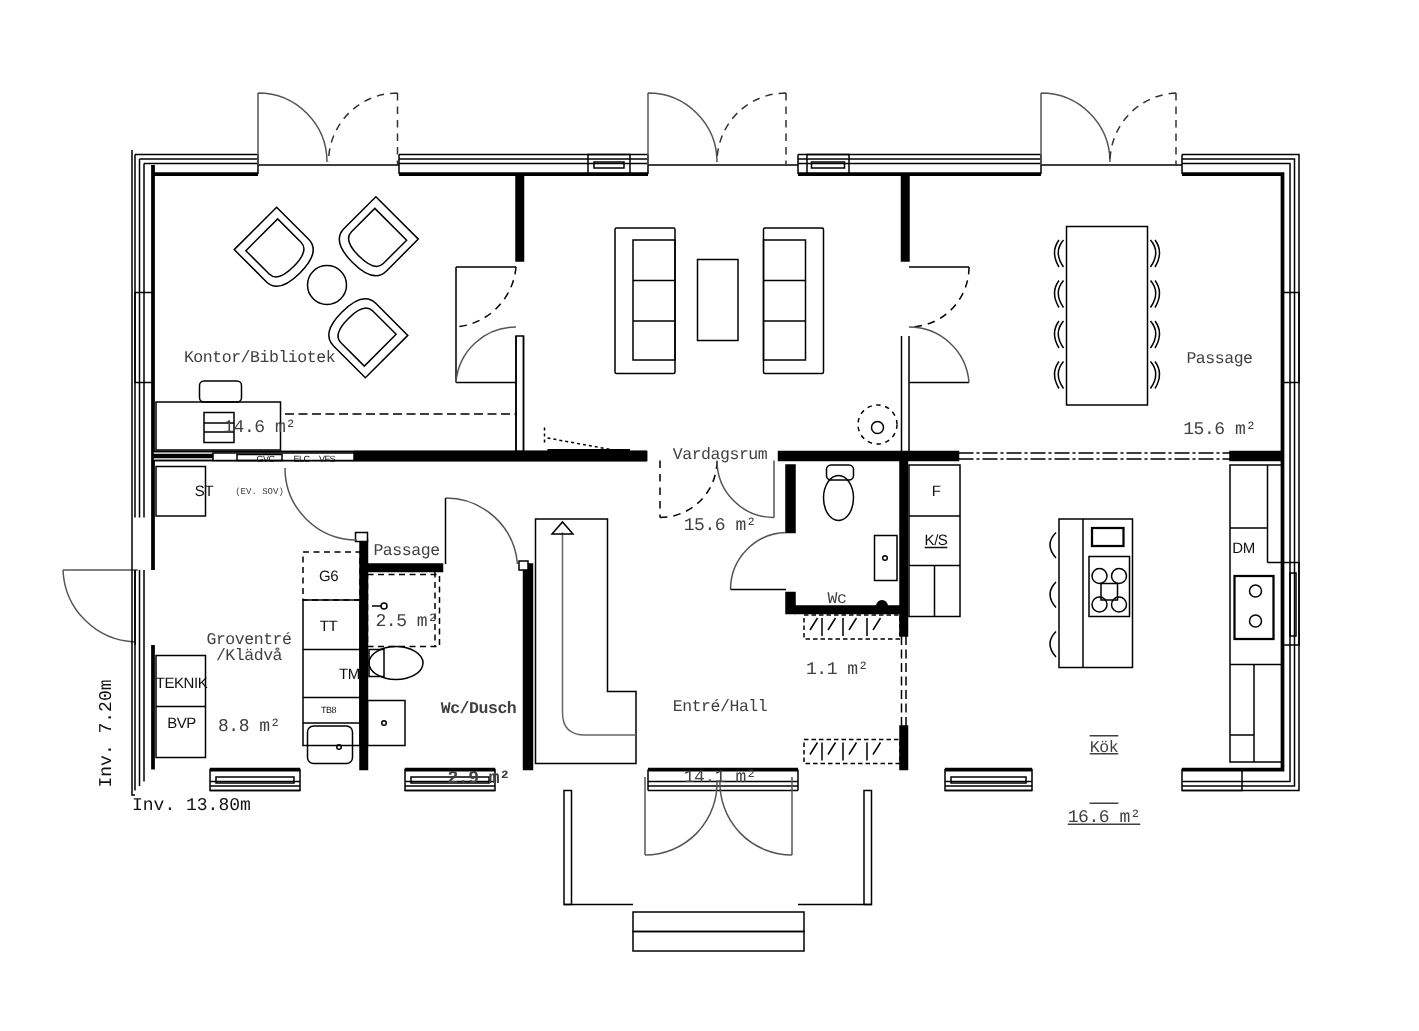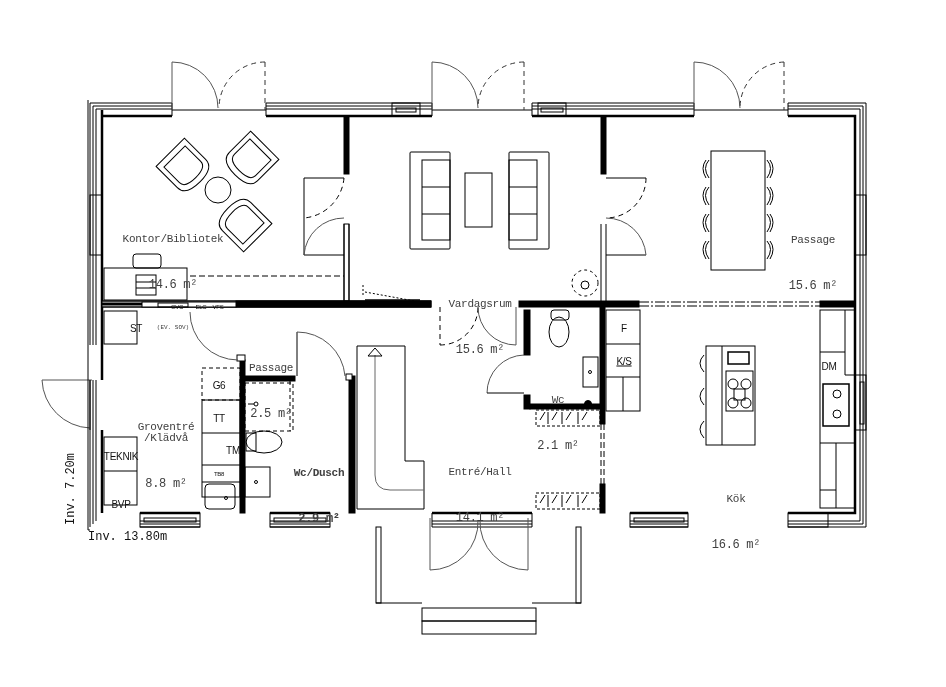--- a/index.html
+++ b/index.html
@@ -292,30 +292,30 @@
 <div class="lbl" style="left:319px; top:434px;font-weight:bold;">
   <div class="room-name">Wc/Dusch</div>
   <div class="room-area">2.9 m²</div>
 </div>
 <div class="lbl" style="left:480px; top:433px;">
   <div class="room-name">Entré/Hall</div>
   <div class="room-area">14.1 m²</div>
 </div>
 <div class="lbl" style="left:558px; top:361px;">
   <div class="room-name">Wc</div>
-  <div class="room-area">2.1 m²</div>
-</div>
-<div class="lbl" style="left:736px; top:460px;">
+  <div class="room-area">1.1 m²</div>
+</div>
+<div class="lbl" style="left:736px; top:460px;text-decoration:underline;">
   <div class="room-name">Kök</div>
   <div class="room-area">16.6 m²</div>
 </div>
 
 <div class="fix" style="left:136px; top:328px;">ST</div>
 <div class="fix" style="left:121px; top:456px;">TEKNIK</div>
-<div class="fix" style="left:121px; top:504px;">BVP</div>
+<div class="fix" style="left:121px; top:483px;">BVP</div>
 <div class="fix" style="left:219px; top:385px;">G6</div>
 <div class="fix" style="left:219px; top:418px;">TT</div>
 <div class="fix" style="left:219px; top:450px;margin-left:14px;">TM</div>
 <div class="fix small" style="left:219px; top:474px;">TB8</div>
 <div class="fix" style="left:624px; top:328px;">F</div>
 <div class="fix" style="left:624px; top:361px;text-decoration:underline;">K/S</div>
 <div class="fix" style="left:829px; top:366px;">DM</div>
 <div class="fix small" style="left:177px; top:307px;">GVC</div>
 <div class="fix small" style="left:201px; top:307px;">ELC</div>
 <div class="fix small" style="left:218px; top:307px;">VFS</div>

